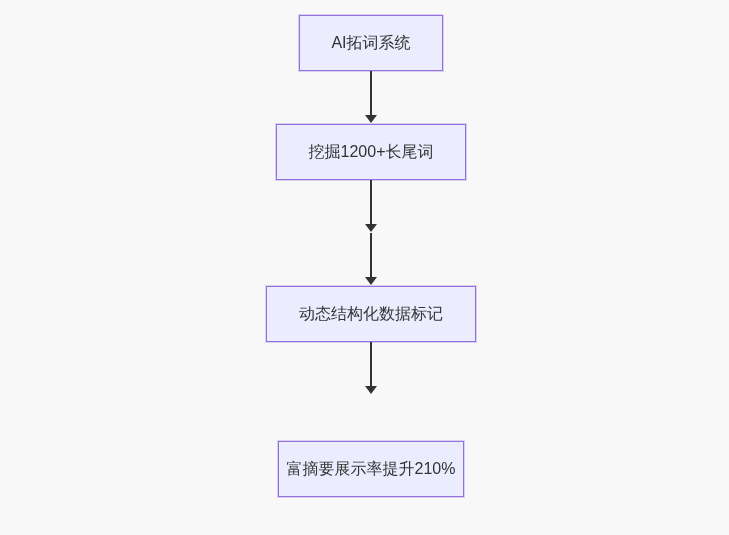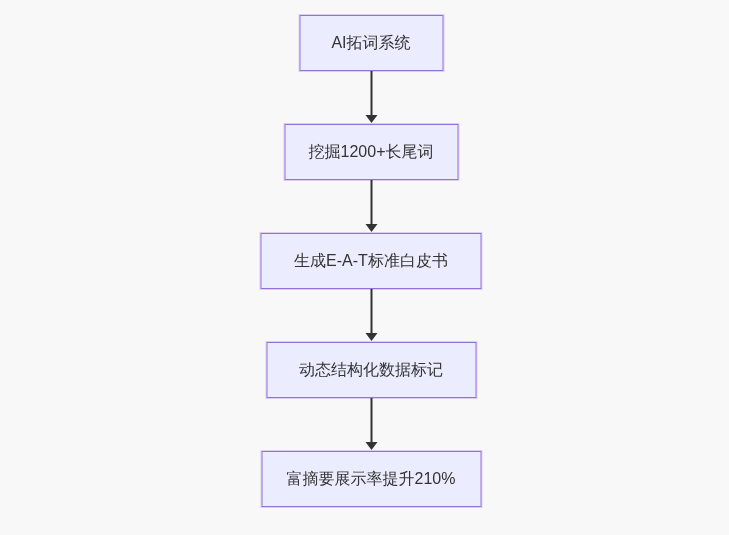--- a/index.html
+++ b/index.html
@@ -35,24 +35,24 @@
     border: 1px solid var(--node-border, #9370DB);
     outline: 1px solid rgba(147,112,219,0.30);
     outline-offset: 0px;
     color: var(--text-color, #333333);
     font-size: 16px;
     line-height: 1;
     white-space: nowrap;
     text-align: center;
   }
   .node[data-node-index="0"] { width: 144px; }
-  .node[data-node-index="1"] { width: 174px; }
+  .node[data-node-index="1"] { width: 190px; }
   .node[data-node-index="2"] { width: 221px; }
   .node[data-node-index="3"] { width: 210px; }
-  .node[data-node-index="4"] { width: 220px; }
+  .node[data-node-index="4"] { width: 186px; margin-top: 46px; }
 
   .edge {
     height: 53px;
     width: 14px;
     display: flex;
     flex-direction: column;
     align-items: center;
     justify-content: flex-start;
   }
   .edge-line {
@@ -82,21 +82,20 @@
       <div class="edge-head"></div>
     </div>
 
     <div class="node" data-node-index="1">挖掘1200+长尾词</div>
 
     <div class="edge">
       <div class="edge-line"></div>
       <div class="edge-head"></div>
     </div>
 
-    <div class="node" data-node-index="2">生成E-A-T标准白皮书</div>
 
     <div class="edge">
       <div class="edge-line"></div>
       <div class="edge-head"></div>
     </div>
 
     <div class="node" data-node-index="3">动态结构化数据标记</div>
 
     <div class="edge">
       <div class="edge-line"></div>

